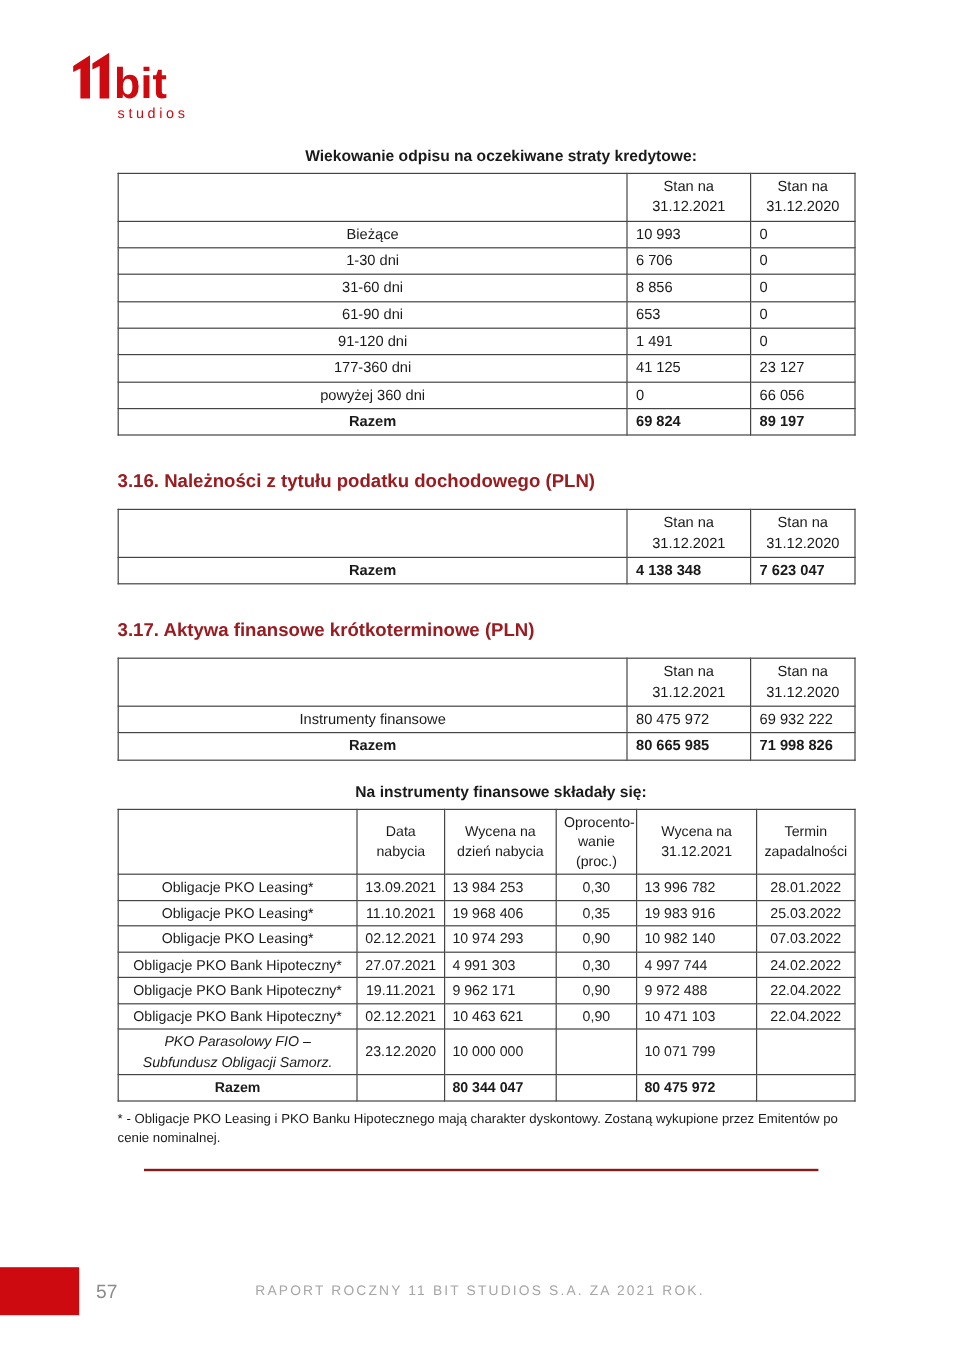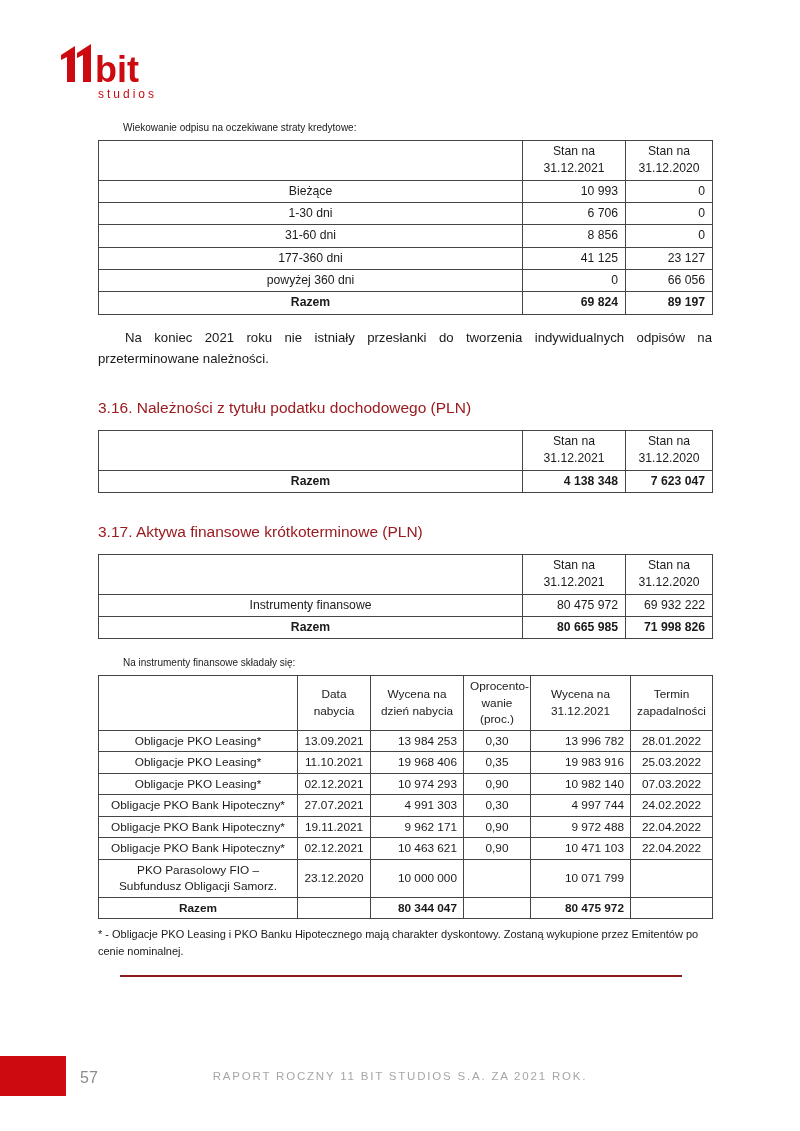--- a/index.html
+++ b/index.html
@@ -12,36 +12,36 @@
     --pgray:#8c8c8c;
   }
   *{box-sizing:border-box;}
   html,body{margin:0;padding:0;}
   body{
     width:800px;height:1131px;position:relative;background:#fff;overflow:hidden;
     font-family:"Liberation Sans",sans-serif;color:var(--txt);
   }
   .logo{position:absolute;top:42px;left:58px;}
   .content{position:absolute;top:122px;left:98px;width:614px;}
-  .bold-sub{font-weight:normal;font-size:10px;margin:0 0 7px 25px;}
+  .bold-sub{font-weight:bold;font-size:13px;margin:0 0 7px 25px;text-align:center;}
   .sub2{margin:18px 0 7px 25px;}
   table.tbl{border-collapse:collapse;table-layout:fixed;width:614px;font-size:12.2px;}
   .tbl th,.tbl td{border:1px solid var(--border);padding:2px 7px;line-height:1.42;font-weight:normal;vertical-align:middle;}
   .tbl th{text-align:center;}
   .tbl .hl{display:block;}
   .tbl td.lbl{text-align:center;}
-  .tbl td.num{text-align:right;}
+  .tbl td.num{text-align:left;}
   .tbl td.ctr{text-align:center;}
   .tbl tr.total td{font-weight:bold;}
-  .tbl td.pre{white-space:pre-line;}
+  .tbl td.pre{white-space:pre-line;font-style:italic;}
   .num-sm{font-size:10.8px;}
   table.t4{font-size:11.8px;}
   .t4 th,.t4 td{padding:2px 6px;line-height:1.4;}
   p.body-text{margin:12px 0 0 0;font-size:13.2px;line-height:1.6;text-align:justify;text-indent:27px;}
-  h2.sec{color:var(--maroon);font-size:15.5px;margin:30px 0 13px 0;font-weight:normal;}
+  h2.sec{color:var(--maroon);font-size:15.5px;margin:30px 0 13px 0;font-weight:bold;}
   .footnote{font-size:11px;line-height:1.5;margin:7px 0 0 0;}
   .rule{height:2px;background:var(--rule);width:562px;margin:16px 0 0 22px;}
   .footer-block{position:absolute;left:0;top:1056px;width:66px;height:40px;background:var(--accent);}
   .footer-page{position:absolute;left:80px;top:1069px;font-size:16px;color:var(--pgray);}
   .footer-text{position:absolute;left:0;top:1070px;width:800px;text-align:center;font-size:11.5px;letter-spacing:1.8px;color:var(--fgray);}
 </style>
 </head>
 <body>
 
 <div class="logo">
@@ -86,38 +86,47 @@
           <td class="lbl">1-30 dni</td>
           <td class="num">6 706</td>
           <td class="num">0</td>
         </tr>
       <tr>
           <td class="lbl">31-60 dni</td>
           <td class="num">8 856</td>
           <td class="num">0</td>
         </tr>
       <tr>
+          <td class="lbl">61-90 dni</td>
+          <td class="num">653</td>
+          <td class="num">0</td>
+        </tr>
+      <tr>
+          <td class="lbl">91-120 dni</td>
+          <td class="num">1 491</td>
+          <td class="num">0</td>
+        </tr>
+      <tr>
           <td class="lbl">177-360 dni</td>
           <td class="num">41 125</td>
           <td class="num">23 127</td>
         </tr>
       <tr>
           <td class="lbl">powyżej 360 dni</td>
           <td class="num">0</td>
           <td class="num">66 056</td>
         </tr>
       <tr class="total">
           <td class="lbl">Razem</td>
           <td class="num">69 824</td>
           <td class="num">89 197</td>
         </tr>
     </tbody>
   </table>
 
-  <p class="body-text">Na koniec 2021 roku nie istniały przesłanki do tworzenia indywidualnych odpisów na przeterminowane należności.</p>
 
   <h2 class="sec">3.16. Należności z tytułu podatku dochodowego (PLN)</h2>
 
   <table class="tbl">
     <colgroup>
         <col style="width:424px">
         <col style="width:103px">
         <col style="width:87px">
       </colgroup>
     <thead>

